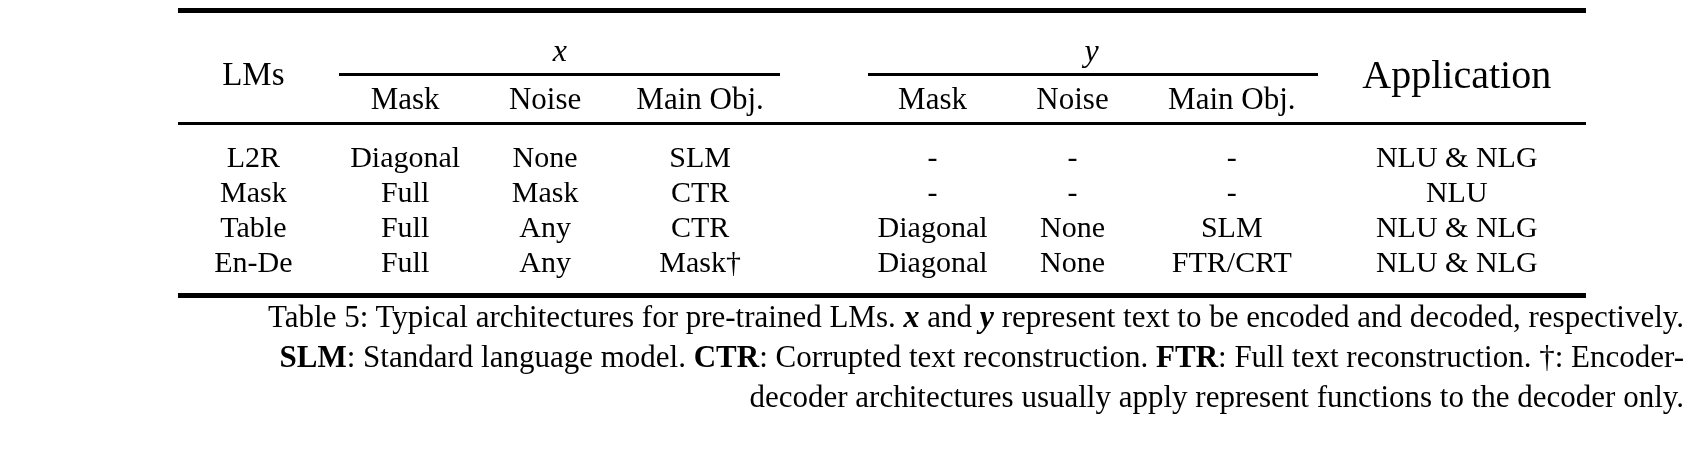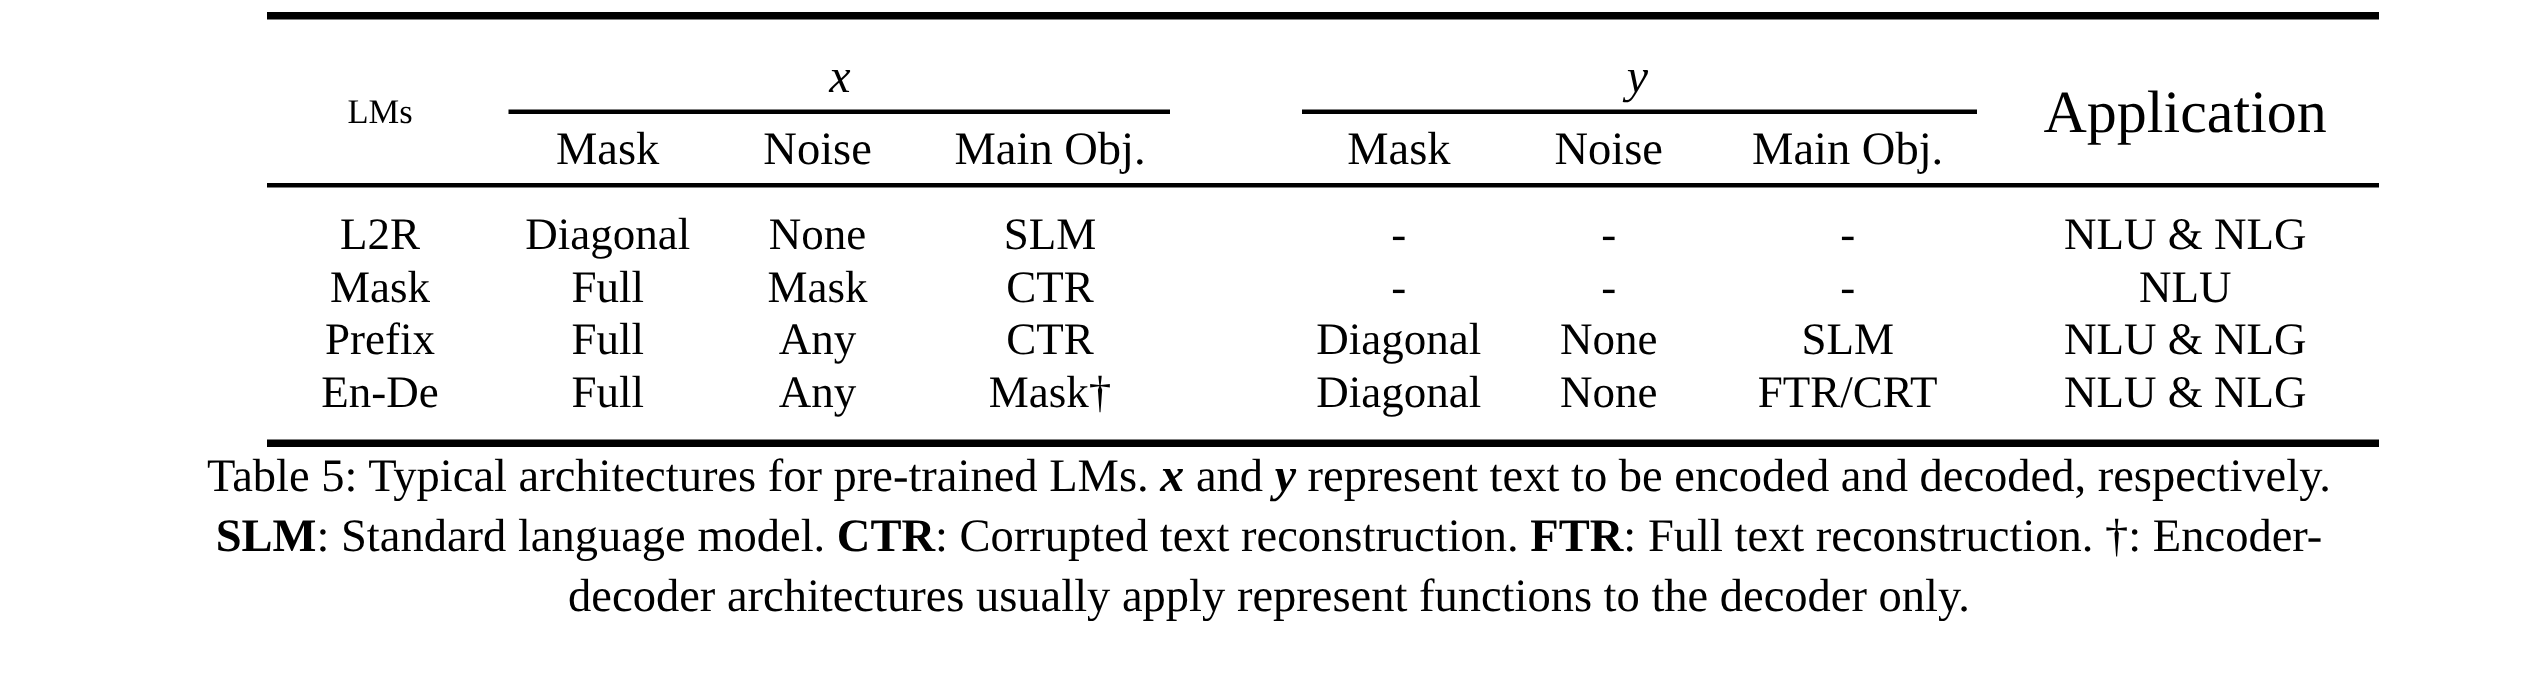--- a/index.html
+++ b/index.html
@@ -69,21 +69,21 @@
   }
 
   .hdr {
     font-weight: bold;
     font-size: 31px;
     white-space: nowrap;
   }
 
   .lms-hdr {
     font-weight: bold;
-    font-size: 23px;
+    font-size: 33px;
   }
 
   .app-hdr {
     font-weight: bold;
     font-size: 40px;
   }
 
   .cell {
     font-size: 30px;
     white-space: nowrap;
@@ -106,21 +106,21 @@
   col.c-app  { width: 240px; }
 
   
   .caption {
     position: absolute;
     left: 8px;
     top: 296px;
     width: 1676px;
     font-size: 31px;
     line-height: 40px;
-    text-align: center;
+    text-align: right;
     font-family: "Liberation Serif", "DejaVu Serif", serif;
   }
   .caption .mathit {
     font-style: italic;
     font-weight: bold;
     font-size: 32px;
   }
   .caption b { font-weight: bold; }
   .cap-line { display: block; white-space: nowrap; }
 </style>
@@ -210,21 +210,21 @@
         <td class="cell">Mask</td>
         <td class="cell">CTR</td>
         <td></td>
         <td class="cell">-</td>
         <td class="cell">-</td>
         <td class="cell">-</td>
         <td class="cell">NLU</td>
       </tr>
 
       <tr class="data-row">
-        <td class="cell">Prefix</td>
+        <td class="cell">Table</td>
         <td class="cell">Full</td>
         <td class="cell">Any</td>
         <td class="cell">CTR</td>
         <td></td>
         <td class="cell">Diagonal</td>
         <td class="cell">None</td>
         <td class="cell">SLM</td>
         <td class="cell">NLU &amp; NLG</td>
       </tr>
 

